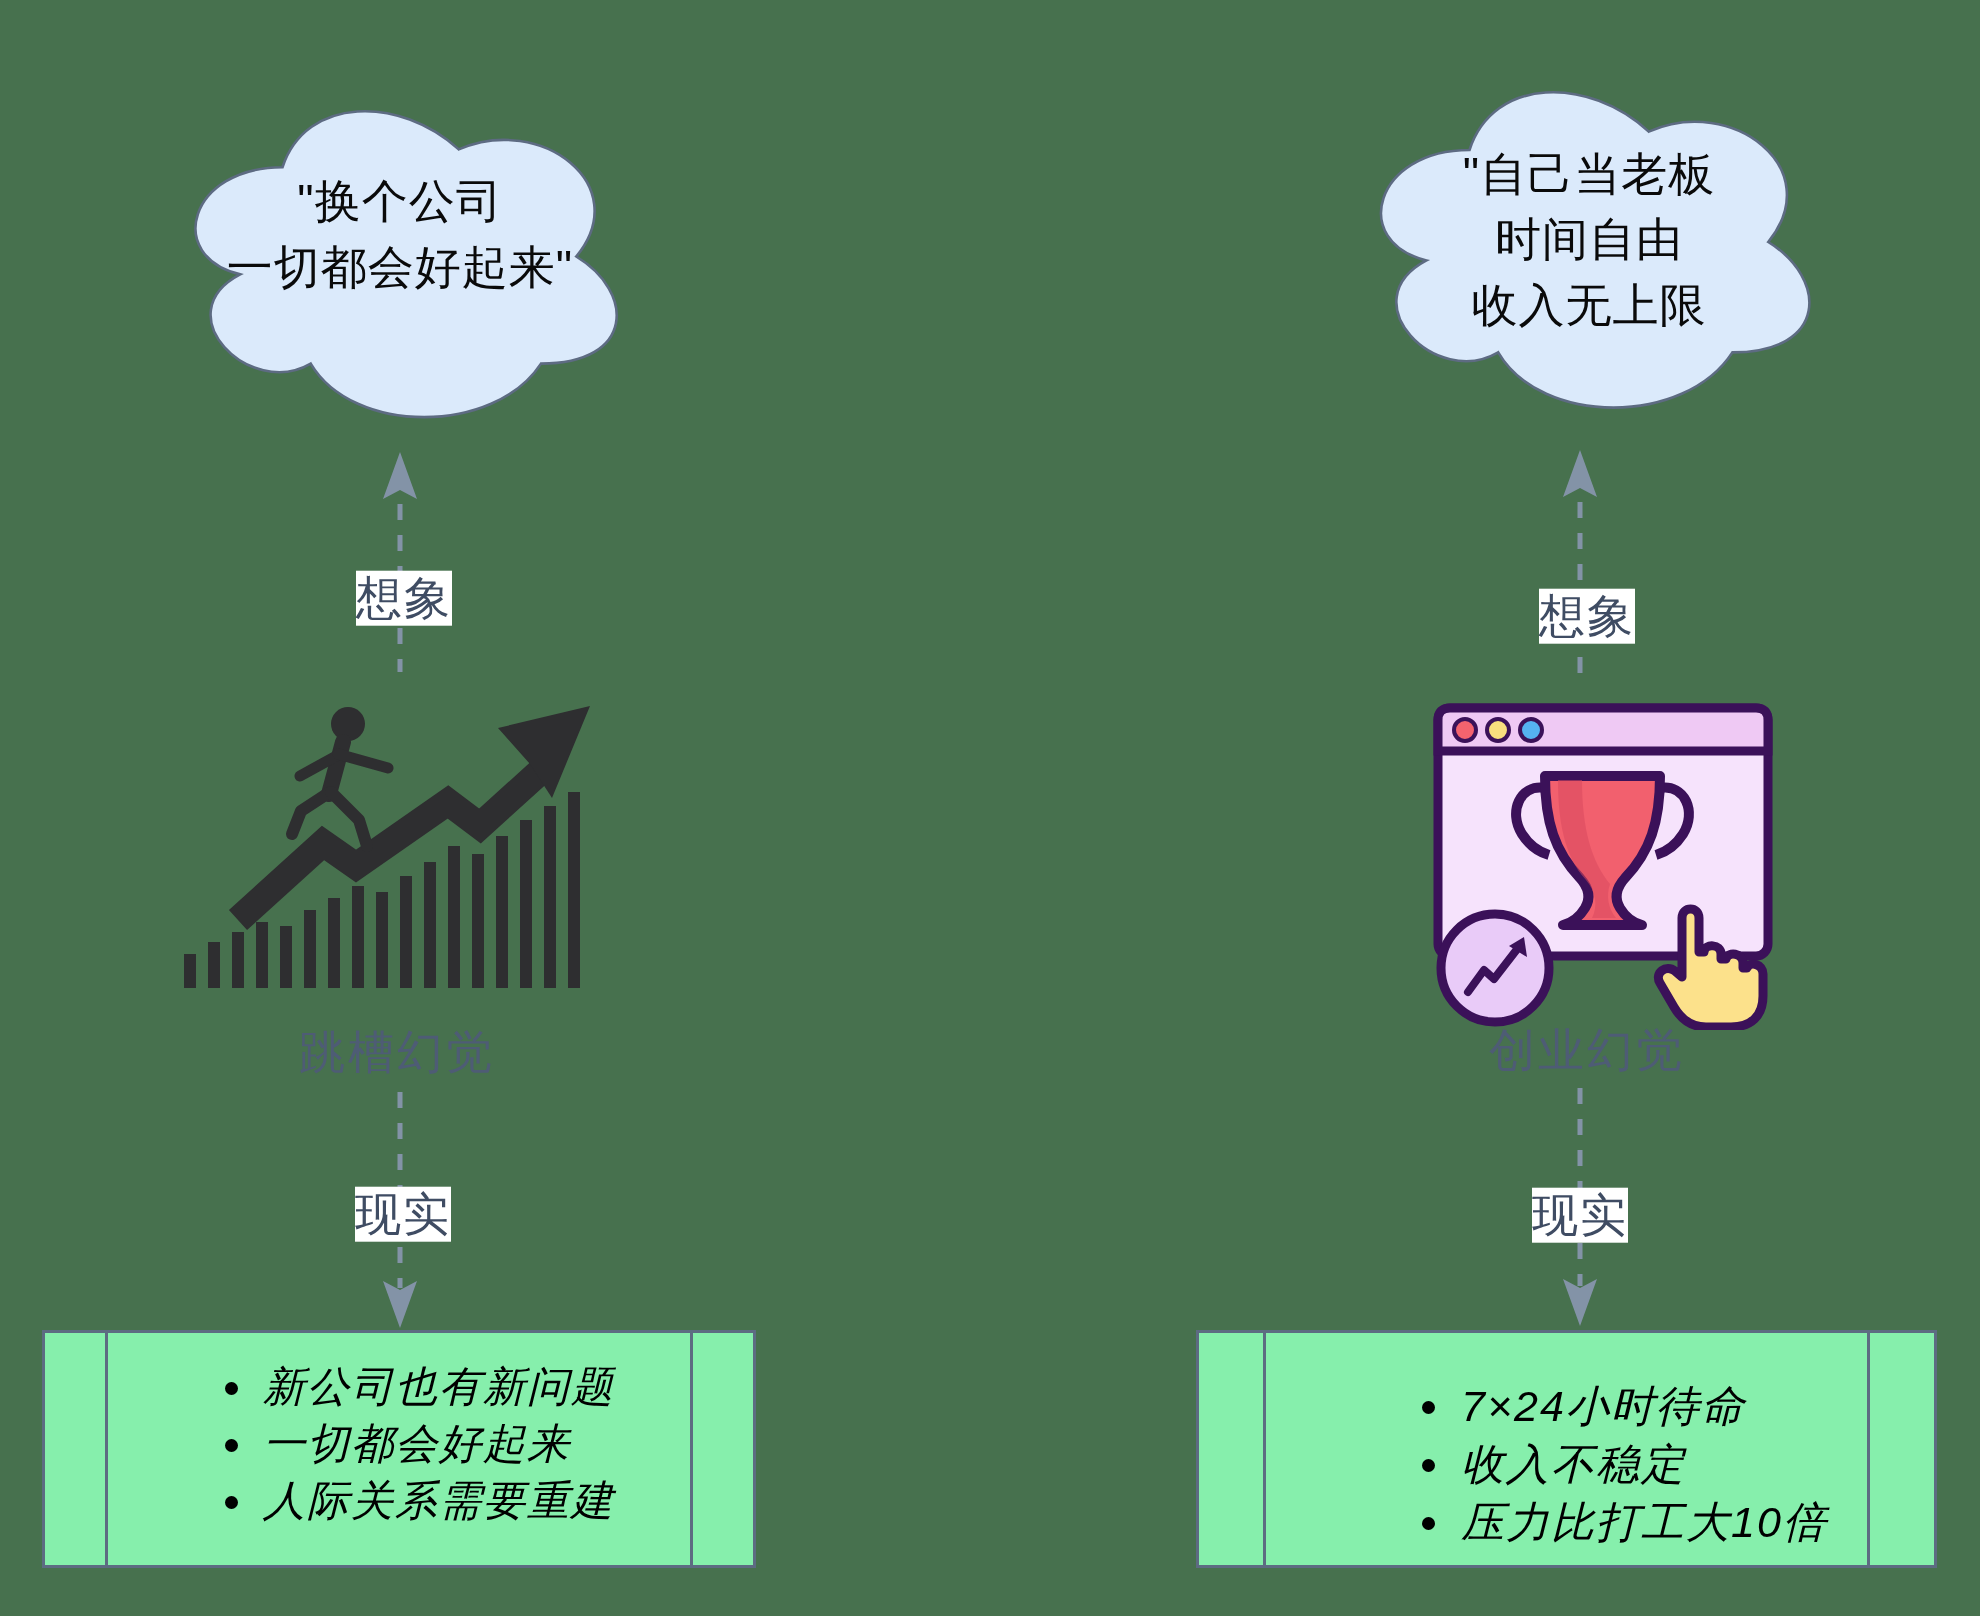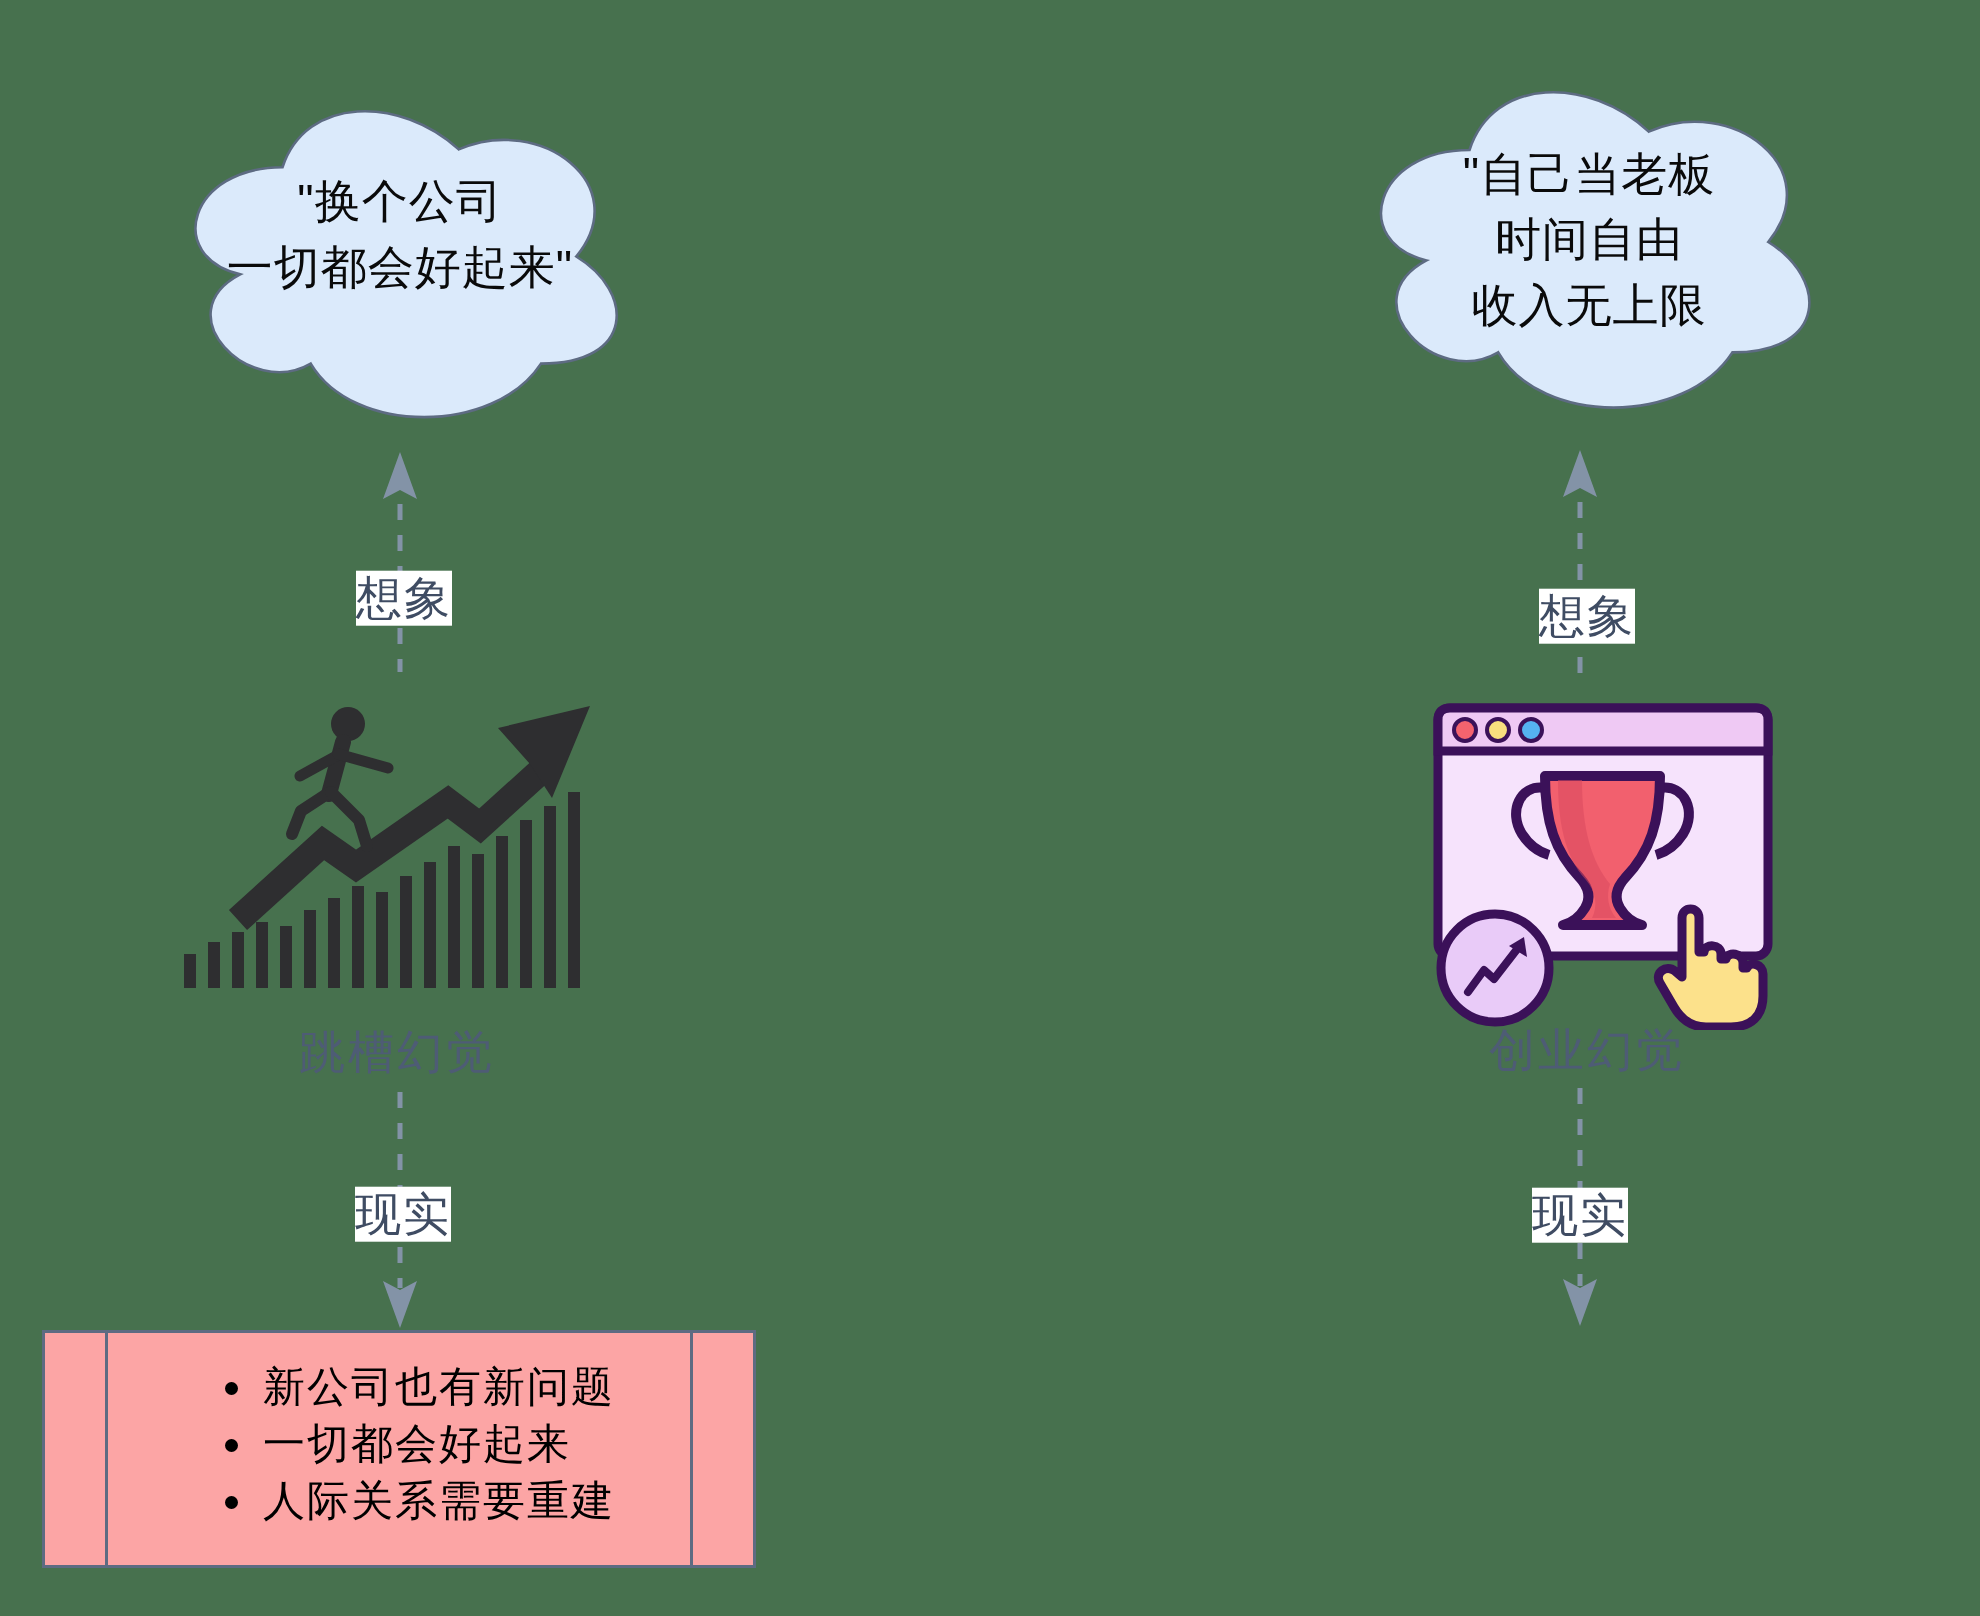--- a/index.html
+++ b/index.html
@@ -27,22 +27,23 @@
     background:#ffffff;color:#3f4c63;font-size:46px;line-height:1.1;
     padding:2px 0;letter-spacing:2px;white-space:nowrap;
   }
   
   .caption{
     position:absolute;transform:translate(-50%,-50%);
     color:#4e5c75;font-size:46px;letter-spacing:3px;white-space:nowrap;
   }
   
   .reality-box{
-    position:absolute;background:#fca5a5;border:3px solid #5d6b82;
+    position:absolute;background:#86efac;border:3px solid #5d6b82;
     box-sizing:border-box;
+    font-style:italic;
   }
   .vline{position:absolute;top:0;bottom:0;width:3px;background:#5d6b82;}
   .vline.left{left:60px;}
   .vline.right{right:60px;}
   .reality-box ul{
     position:absolute;margin:0;list-style:disc outside;
     color:#000;font-size:42px;line-height:57px;letter-spacing:2px;
   }
   .reality-box li{padding-left:6px;}
   .box-left ul{left:150px;top:25px;padding-left:62px;}
@@ -170,14 +171,23 @@
              C 234 293 246 284 255 291 L 262 297 Z" fill="#fce18b" stroke="#3b1159" stroke-width="9" stroke-linejoin="round"></path>
   </svg>
   <div class="caption" style="left:1587px;top:1041px;margin-top:10px;">创业幻觉</div>
 
   <svg class="arrow" style="left:1560px;top:1088px;" width="40" height="240">
     <line x1="20" y1="0" x2="20" y2="198"></line>
     <polygon points="20,238 3,191 20,200 37,191"></polygon>
   </svg>
   <div class="mini-label" style="left:1580px;top:1215px;">现实</div>
 
+  <div class="reality-box box-right" style="left:1196px;top:1330px;width:741px;height:238px;">
+    <div class="vline left" style="left:64px;"></div>
+    <div class="vline right" style="right:64px;"></div>
+    <ul>
+      <li>7×24小时待命</li>
+      <li>收入不稳定</li>
+      <li>压力比打工大10倍</li>
+    </ul>
+  </div>
 
 </div>
 
 </body></html>

